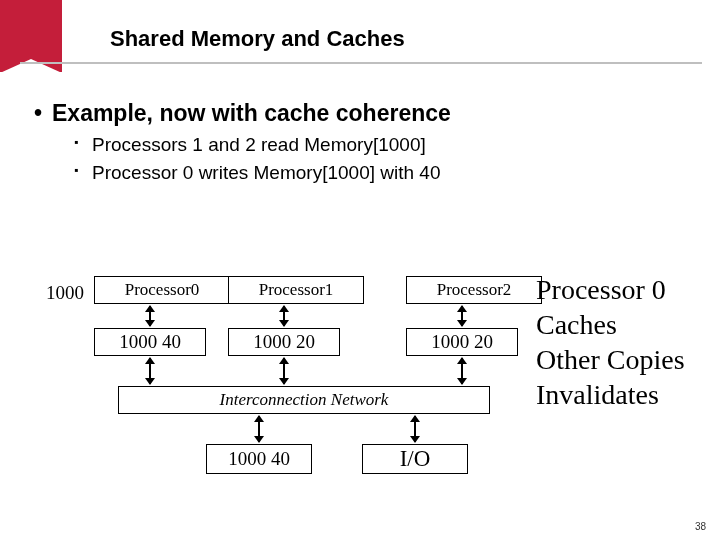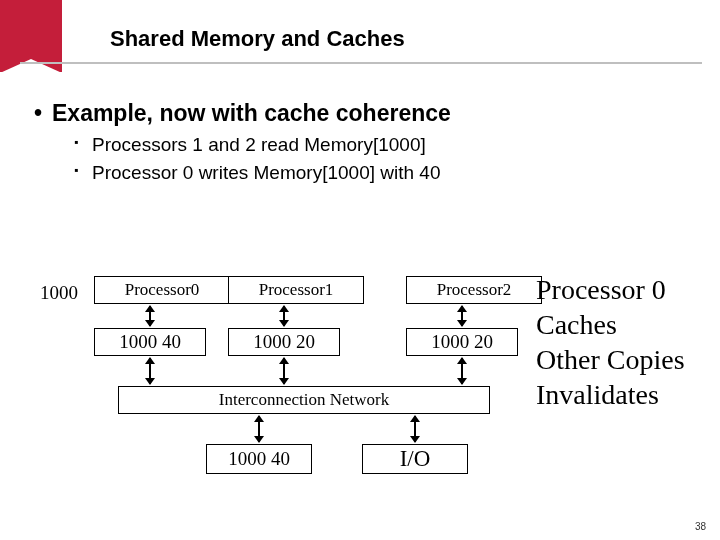--- a/index.html
+++ b/index.html
@@ -85,36 +85,36 @@
     top: 272px;
     left: 36px;
     width: 650px;
     height: 230px;
   }
   .mem-label {
     position: absolute;
     font-family: "Times New Roman", serif;
     font-size: 19px;
     top: 10px;
-    left: 4px;
+    left: 10px;
   }
   .box {
     position: absolute;
     border: 1.5px solid #000;
     background: #fff;
     display: flex;
     align-items: center;
     justify-content: center;
     font-family: "Times New Roman", serif;
     font-size: 17px;
     white-space: nowrap;
   }
   .proc-box { height: 28px; width: 136px; }
   .cache-box { height: 28px; width: 112px; font-size: 19px; }
-  .bus-box { height: 28px; width: 372px; font-size: 17px; }
+  .bus-box { height: 28px; width: 372px; font-size: 17px; font-style: italic; }
   .mem-box { height: 30px; width: 106px; font-size: 19px; }
   .io-box { height: 30px; width: 106px; font-size: 23px; }
   .arrow {
     position: absolute;
     width: 2px;
     background: #000;
   }
   .arrow::before, .arrow::after {
     content: "";
     position: absolute;

